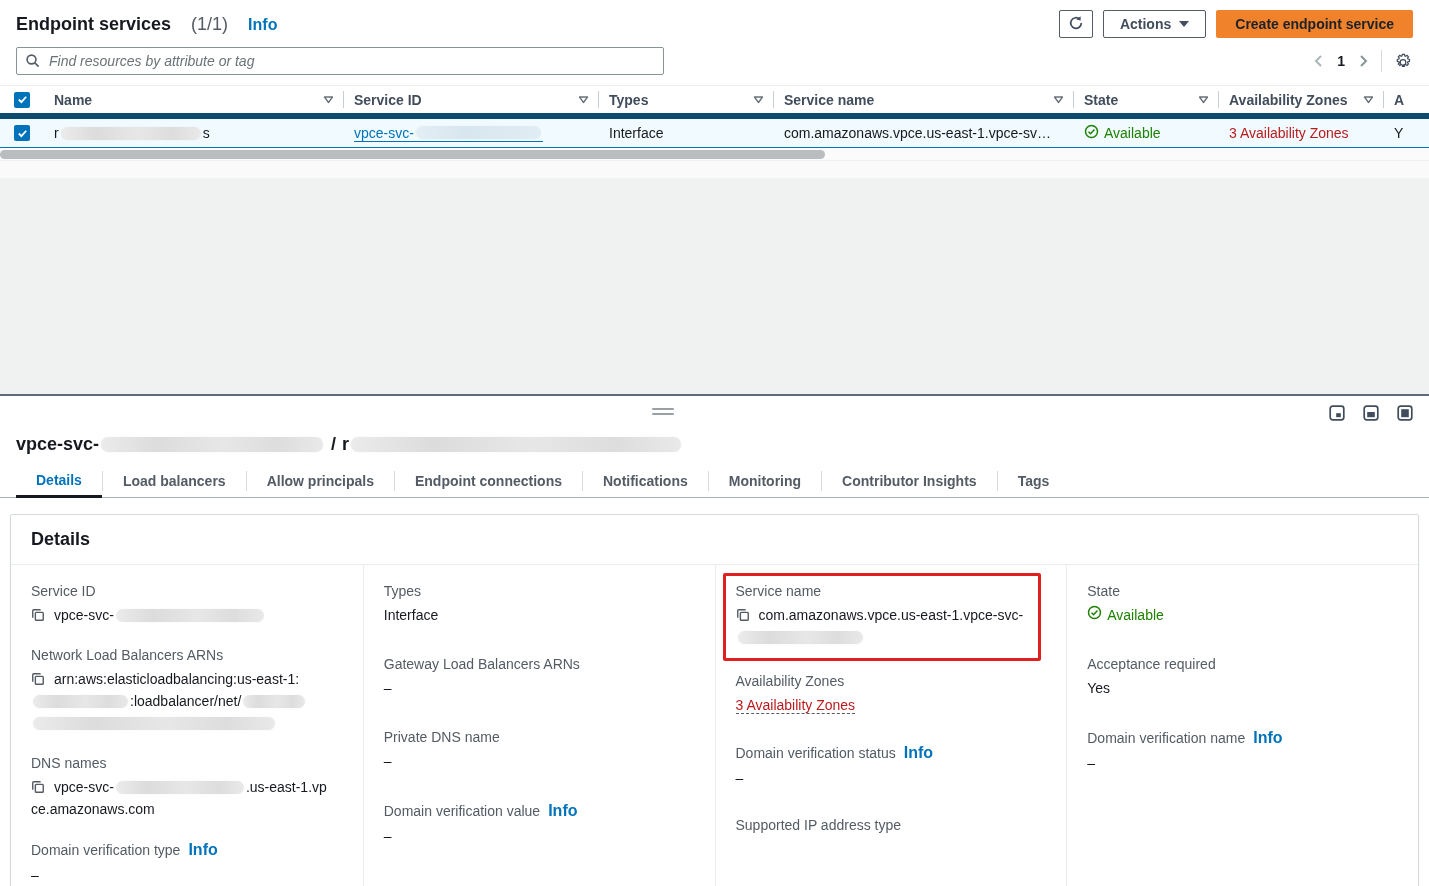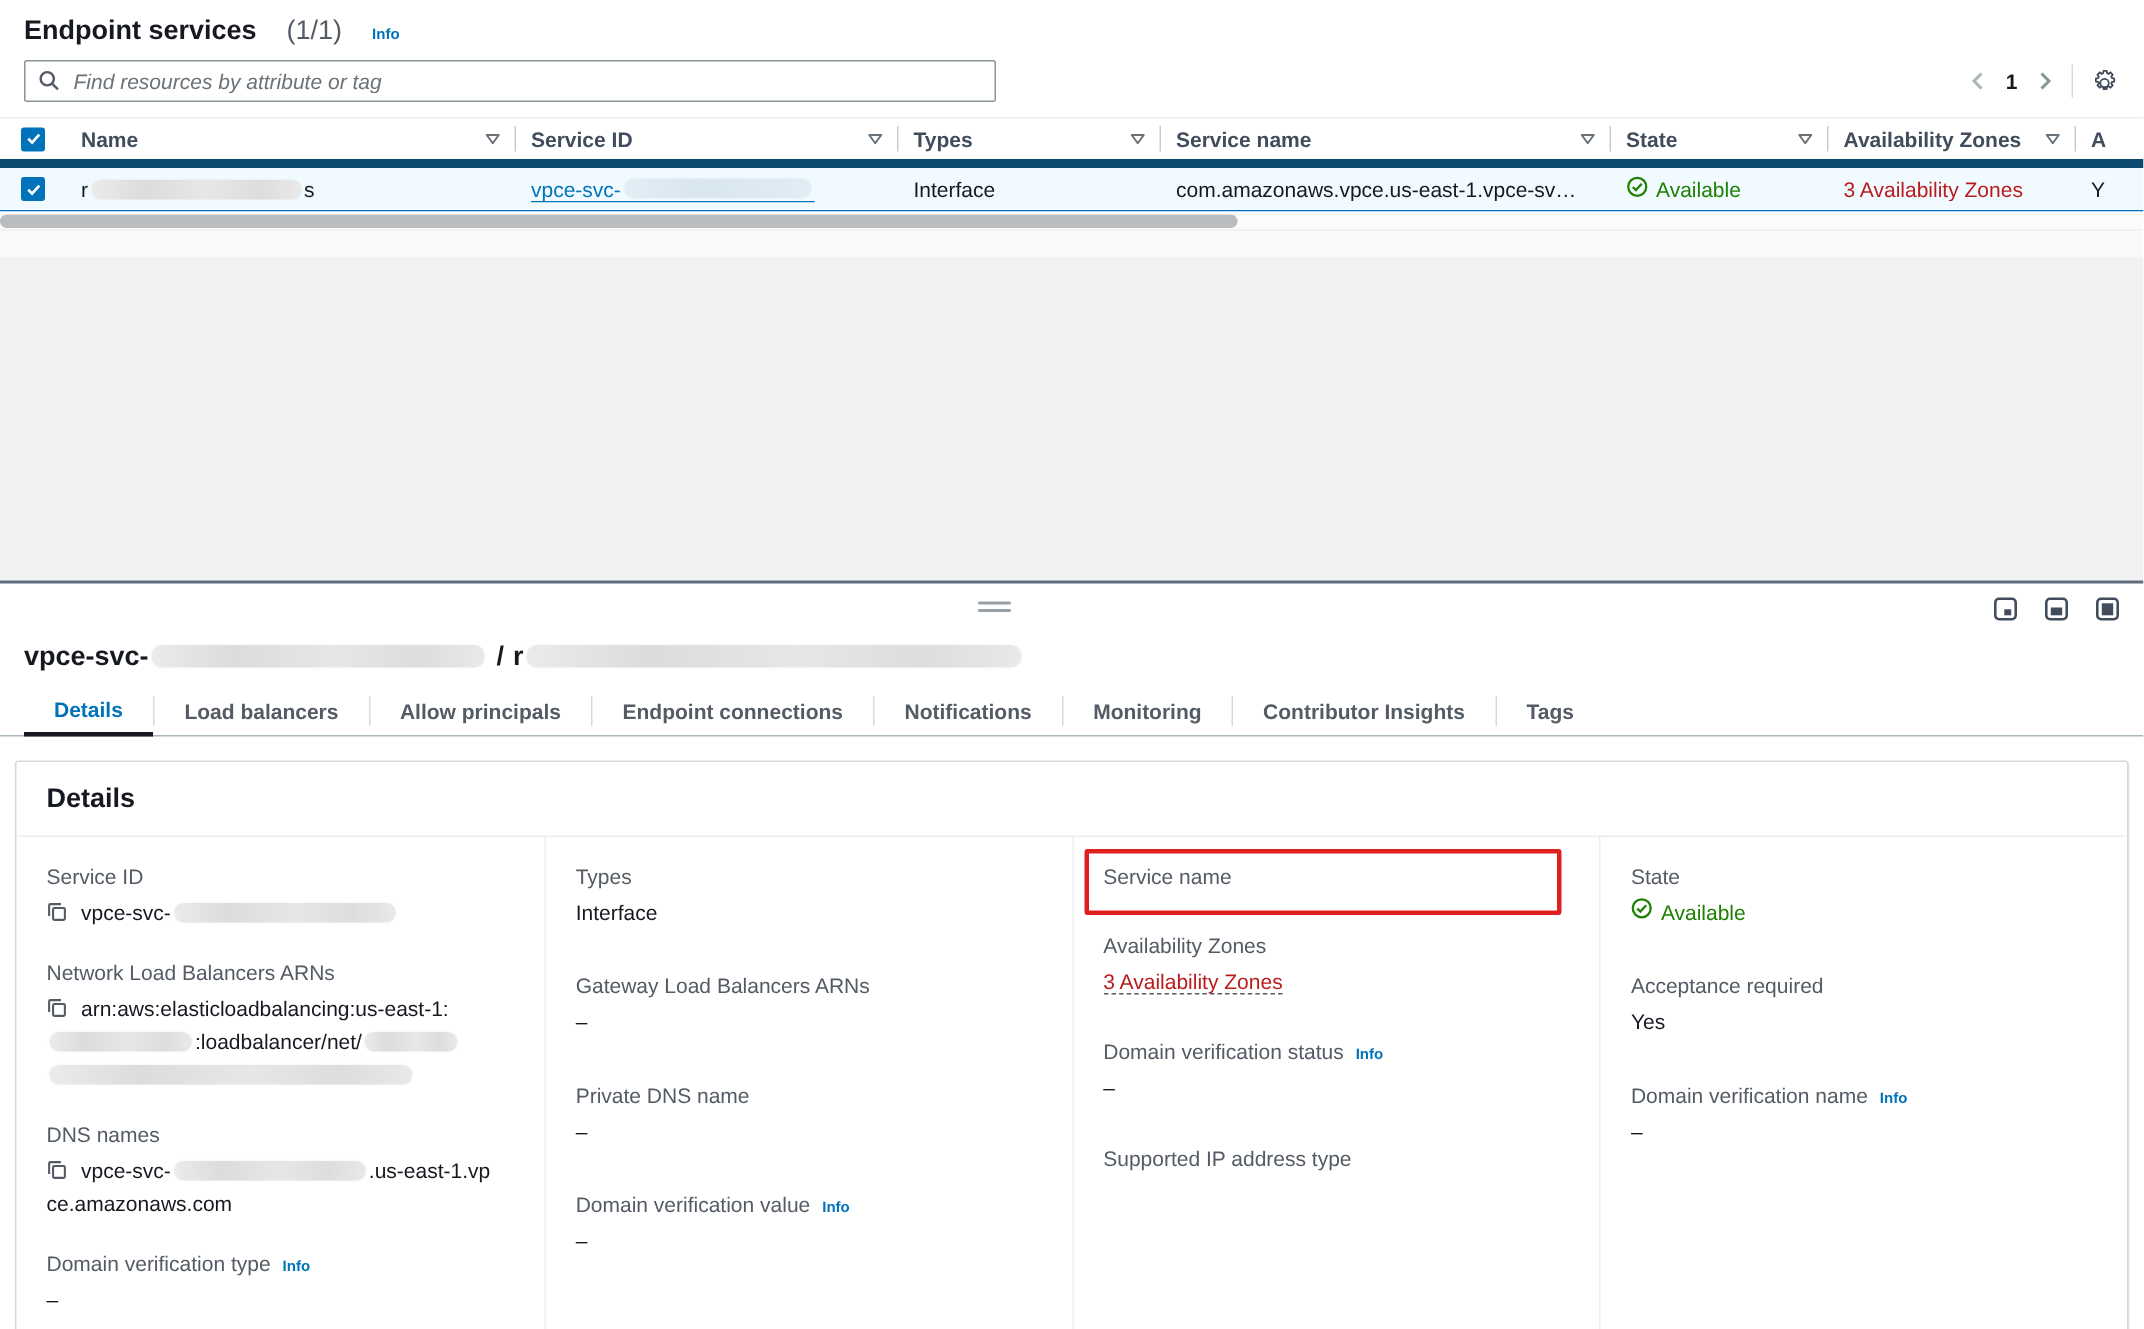--- a/index.html
+++ b/index.html
@@ -5,21 +5,21 @@
   * { margin:0; padding:0; box-sizing:border-box; }
   html,body { width:1429px; height:886px; background:#ffffff;
     font-family:"Liberation Sans","DejaVu Sans",sans-serif; color:#16191f; overflow:hidden; }
 
   
   .top-section { background:#fff; }
   .hdr-row { display:flex; justify-content:space-between; align-items:center; padding:10px 16px 7px 16px; }
   .hdr-left { display:flex; align-items:baseline; gap:20px; }
   .page-title { font-size:18px; font-weight:700; color:#16191f; }
   .page-count { font-size:18px; font-weight:400; color:#545b64; }
-  .info-link { color:#0073bb; font-size:10px; font-weight:700; cursor:pointer; }
+  .info-link { color:#0073bb; font-size:16px; font-weight:700; cursor:pointer; }
   .hdr-right { display:flex; align-items:center; gap:10px; }
   .btn { display:inline-flex; align-items:center; justify-content:center; gap:8px; height:28px;
          border:1px solid #545b64; border-radius:2px; background:#fff; font-weight:700;
          font-size:14px; color:#414d5c; padding:0 16px; cursor:pointer; }
   .btn-icon { width:34px; padding:0; }
   .btn-primary { background:#ef822b; border-color:#ef822b; color:#1d2129; padding:0 18px; }
   .caret-down { display:inline-block; width:0; height:0; border-left:5px solid transparent;
                 border-right:5px solid transparent; border-top:6px solid #414d5c; }
 
   .search-row { display:flex; justify-content:space-between; align-items:center; padding:2px 16px 10px 16px; }
@@ -106,20 +106,37 @@
 <body>
 
 <div class="top-section">
 
   <div class="hdr-row">
     <div class="hdr-left">
       <span class="page-title">Endpoint services</span>
       <span class="page-count">(1/1)</span>
       <span class="info-link">Info</span>
     </div>
+    <div class="hdr-right">
+      <button class="btn btn-icon">
+        <span>
+          <svg width="16" height="16" viewBox="0 0 16 16">
+              <path d="M13.3 8a5.3 5.3 0 1 1-1.55-3.75" fill="none" stroke="#414d5c" stroke-width="1.7"></path>
+              <polygon points="12.6,1.2 12.6,5.4 8.4,4.4" fill="#414d5c"></polygon>
+            </svg>
+        </span>
+      </button>
+      <button class="btn">
+        <span>Actions</span>
+        <span class="caret-down"></span>
+      </button>
+      <button class="btn btn-primary">
+        <span>Create endpoint service</span>
+      </button>
+    </div>
   </div>
 
   <div class="search-row">
     <div class="search-wrap">
       <span class="search-icon">
         <svg width="16" height="16" viewBox="0 0 16 16">
             <circle cx="6.5" cy="6.5" r="4.4" fill="none" stroke="#545b64" stroke-width="1.6"></circle>
             <line x1="9.9" y1="9.9" x2="13.6" y2="13.6" stroke="#545b64" stroke-width="1.6"></line>
           </svg>
       </span>
@@ -380,20 +397,29 @@
           <div class="field-value dash">–</div>
         </div>
       </div>
 
       <div class="col">
         <div class="hl-box">
           <div class="field" style="margin-bottom:0">
             <div class="field-label">
                 <span>Service name</span>
               </div>
+            <div class="field-value break">
+              <span class="copy-btn">
+                  <svg width="14" height="14" viewBox="0 0 16 16">
+                    <rect x="5" y="5" width="9" height="9" rx="1" fill="none" stroke="#545b64" stroke-width="1.6"></rect>
+                    <path d="M11 2H3a1 1 0 0 0-1 1v8" fill="none" stroke="#545b64" stroke-width="1.6"></path>
+                  </svg>
+                </span><span>com.amazonaws.vpce.us-east-1.vpce-svc-</span><br>
+              <span class="redact" style="width:125px"></span>
+            </div>
           </div>
         </div>
         <div class="field">
           <div class="field-label">
               <span>Availability Zones</span>
             </div>
           <div class="field-value"><span class="az-link">3 Availability Zones</span></div>
         </div>
         <div class="field" style="margin-top:28px;">
           <div class="field-label">

